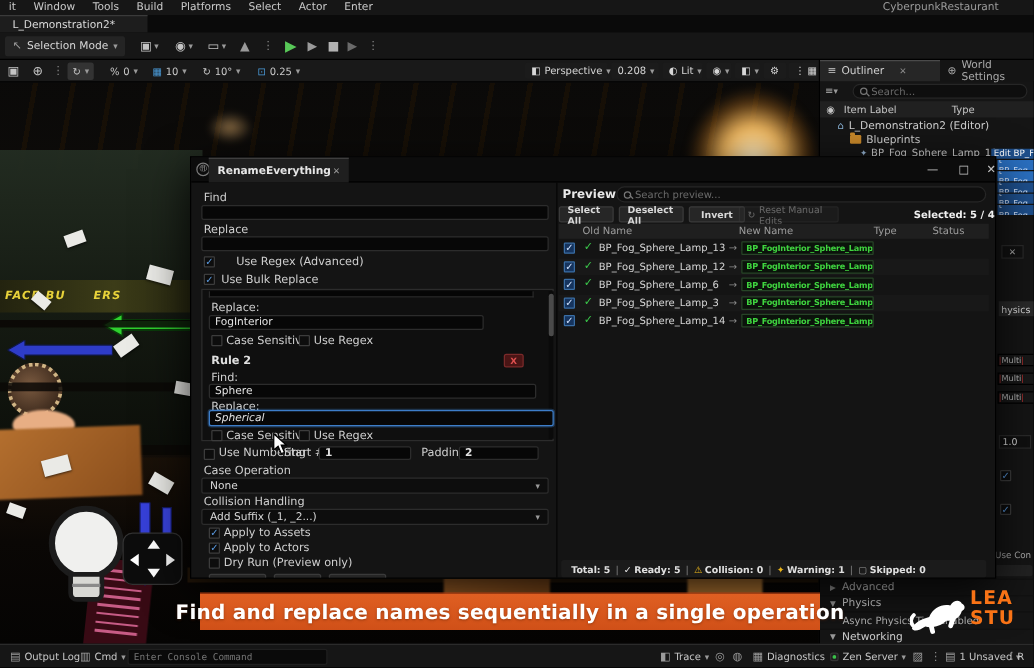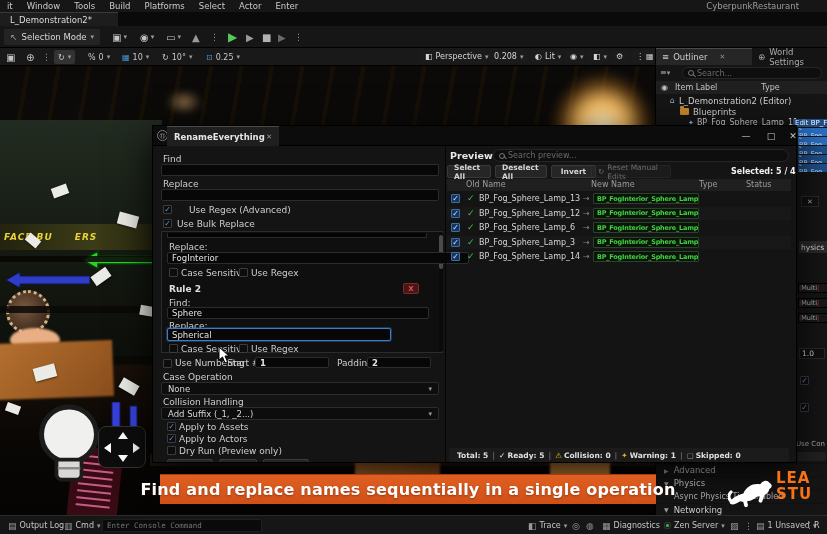--- a/index.html
+++ b/index.html
@@ -348,32 +348,32 @@
     <span class="cb" style="left:10px;top:93px;"><span>✓</span></span>
     <span class="lbl" style="left:24px;top:93px;">Use Bulk Replace</span>
 
     <div style="position:absolute;left:8px;top:105px;width:282px;height:122px;border:1px solid #2c2c2c;background:#0f0f0f;"></div>
     <div style="position:absolute;left:286px;top:107px;width:4px;height:118px;background:#0a0a0a;">
         <div style="position:absolute;top:2px;left:0;width:4px;height:34px;background:#4a4a4a;border-radius:2px;"></div>
       </div>
     <div style="position:absolute;left:14px;top:107px;width:260px;height:5px;background:#050505;border-left:1px solid #2a2a2a;border-right:1px solid #2a2a2a;border-bottom:1px solid #2a2a2a;"></div>
 
     <span class="lbl" style="left:16px;top:116px;">Replace:</span>
-    <input class="inp" style="left: 14px; top: 126px; width: 302px; height: 12px;" value="FogInterior">
+    <input class="inp" style="left: 14px; top: 126px; width: 220px; height: 12px;" value="FogInterior">
     <span class="cb" style="left:16px;top:142px;"></span>
     <span class="lbl" style="left:28px;top:142px;">Case Sensitive</span>
     <span class="cb" style="left:86px;top:142px;"></span>
     <span class="lbl" style="left:98px;top:142px;">Use Regex</span>
 
     <span class="lbl" style="left:16px;top:158px;font-weight:bold;color:#e0e0e0;">Rule 2</span>
     <span style="position:absolute;left:250px;top:157px;width:16px;height:11px;background:#4a1515;border:1px solid #7a2a2a;border-radius:2px;color:#e05050;font-size:7px;font-weight:bold;text-align:center;line-height:10px;">X</span>
     <span class="lbl" style="left:16px;top:172px;">Find:</span>
     <input class="inp" style="left: 14px; top: 181px; width: 262px; height: 12px;" value="Sphere">
     <span class="lbl" style="left:16px;top:195px;">Replace:</span>
-    <input class="inp focus" style="left: 14px; top: 202px; width: 224px; height: 13px;" value="Spherical">
+    <input class="inp focus" style="left: 14px; top: 202px; width: 276px; height: 13px; font-style: italic;" value="Spherical">
     <span class="cb" style="left:16px;top:218px;"></span>
     <span class="lbl" style="left:28px;top:218px;">Case Sensitive</span>
     <span class="cb" style="left:86px;top:218px;"></span>
     <span class="lbl" style="left:98px;top:218px;">Use Regex</span>
 
     <span class="cb" style="left:10px;top:233px;"></span>
     <span class="lbl" style="left:22px;top:232px;">Use Numbering</span>
     <span class="lbl" style="left:74px;top:232px;">Start #:</span>
     <input class="inp" style="left: 102px; top: 231px; width: 74px; height: 11px; font-weight: bold;" value="1">
     <span class="lbl" style="left:184px;top:232px;">Padding:</span>

